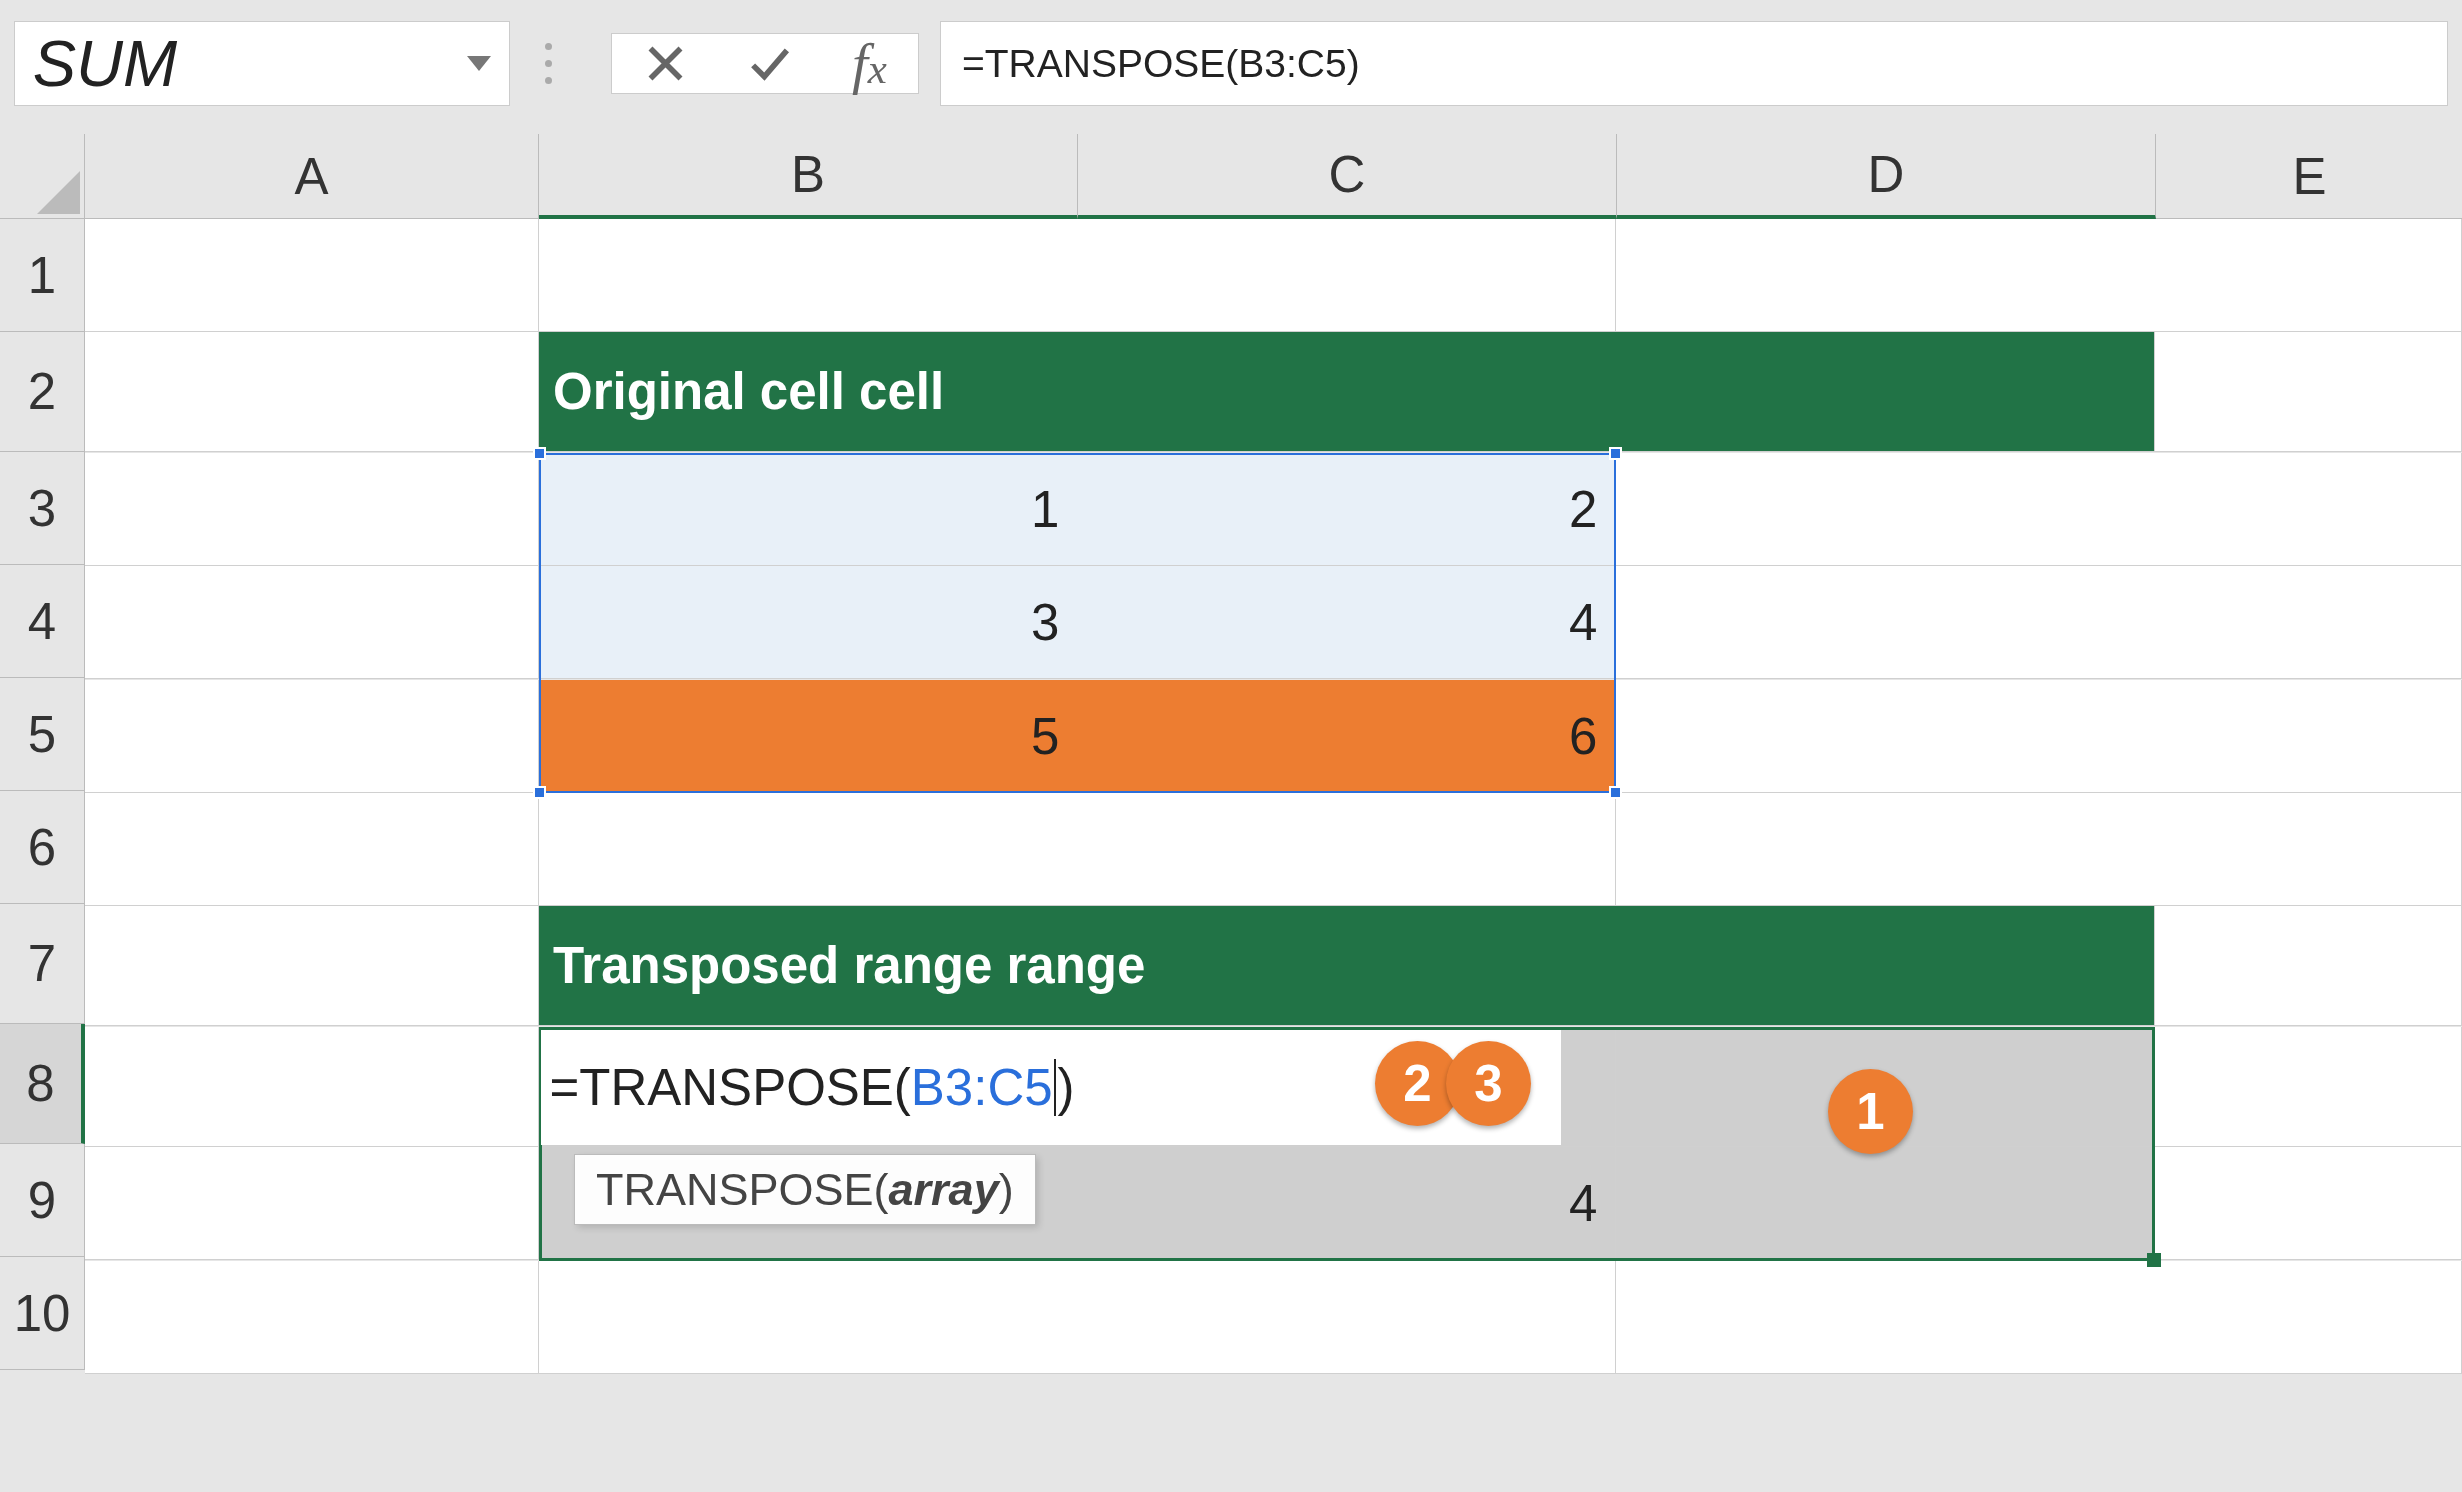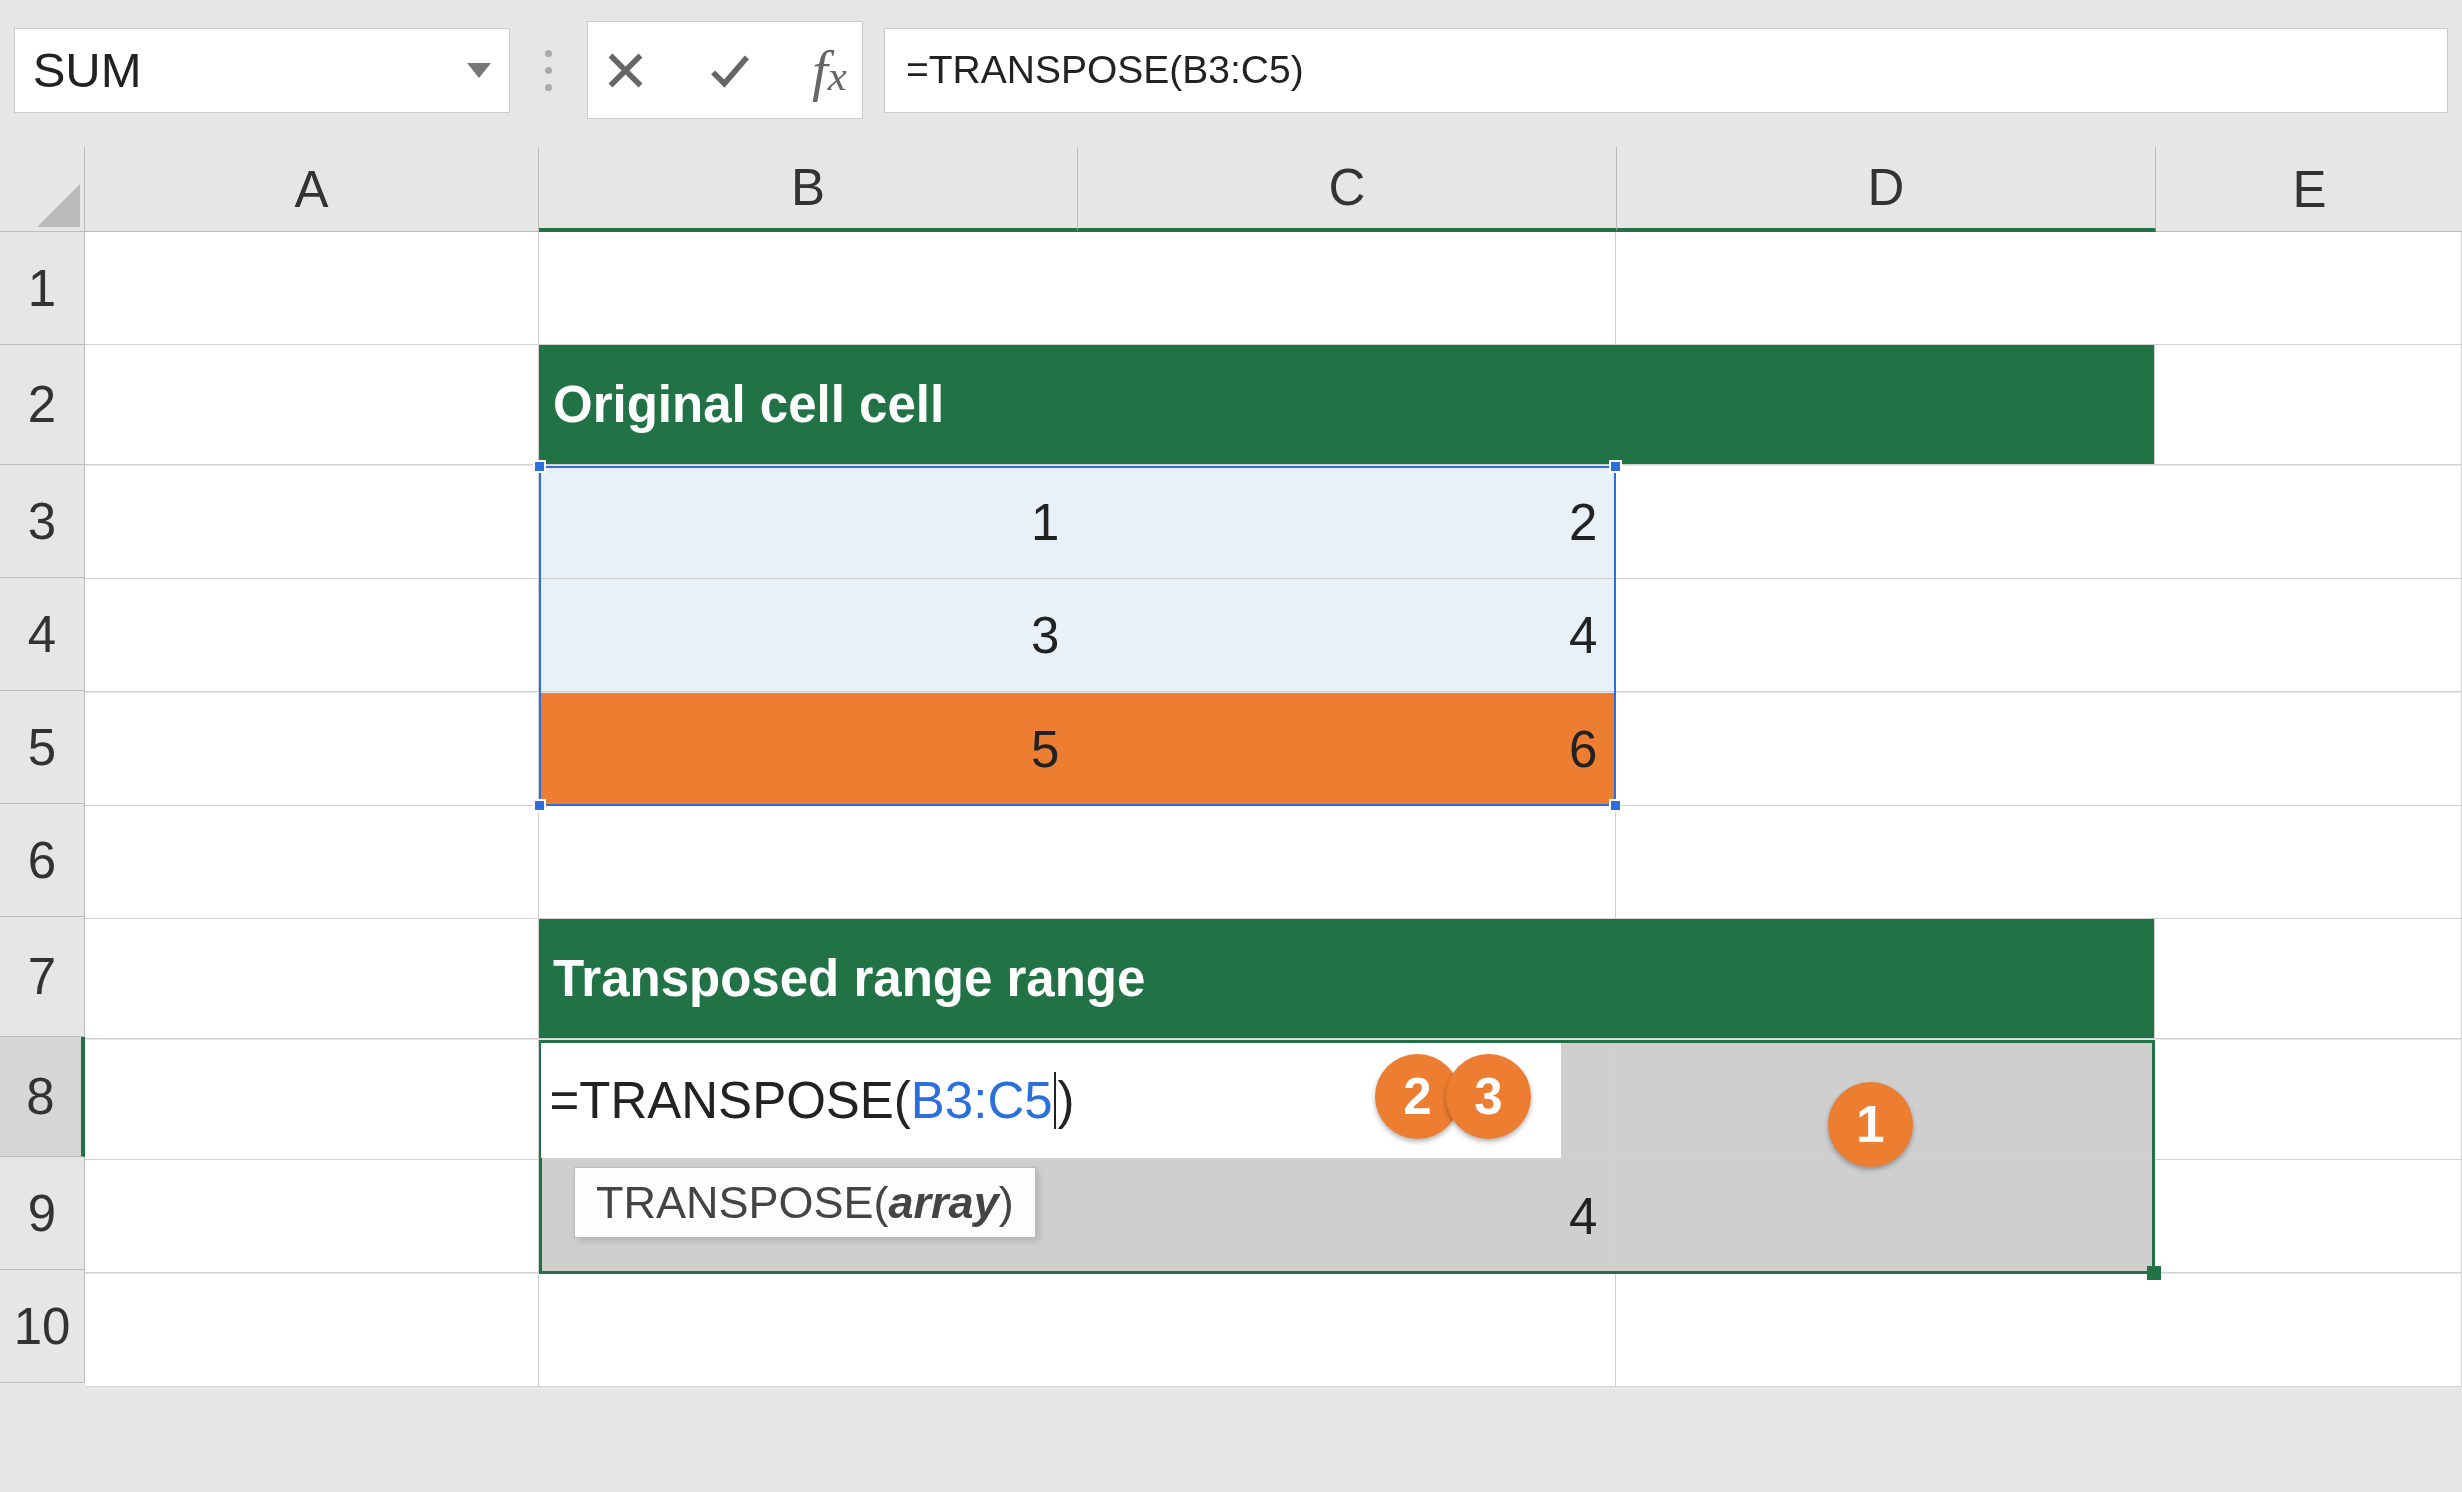--- a/index.html
+++ b/index.html
@@ -21,45 +21,47 @@
 }
 .name-box {
   width: 496px;
   height: 85px;
   background: #fff;
   border: 1.4px solid #ccc;
   display: flex;
   align-items: center;
   justify-content: space-between;
   padding: 0 17.7px;
-  font-size: 49px;
+  font-size: 65px;
   color: #222;
+  font-style: italic;
 }
 .name-box .dropdown-arrow {
   width: 0; height: 0;
   border-left: 12.8px solid transparent;
   border-right: 12.8px solid transparent;
   border-top: 15.6px solid #777;
 }
 .divider-dots {
   display: flex;
   flex-direction: column;
   gap: 10px;
   margin: 0 14px;
 }
 .divider-dots span { width: 7px; height: 7px; background: #aaa; border-radius: 50%; }
 
 .fx-controls {
   display: flex;
   align-items: center;
   background: #fff;
   border: 1.4px solid #ccc;
-  height: 98px;
-  padding: 0 15px;
+  height: 61px;
+  padding: 0 31px;
   gap: 57px;
+  margin-left: 24px;
 }
 .fx-controls svg { display: block; }
 
 .fx-label {
   font-family: "Times New Roman", serif;
   font-style: italic;
   font-size: 57px;
   color: #666;
 }
 

